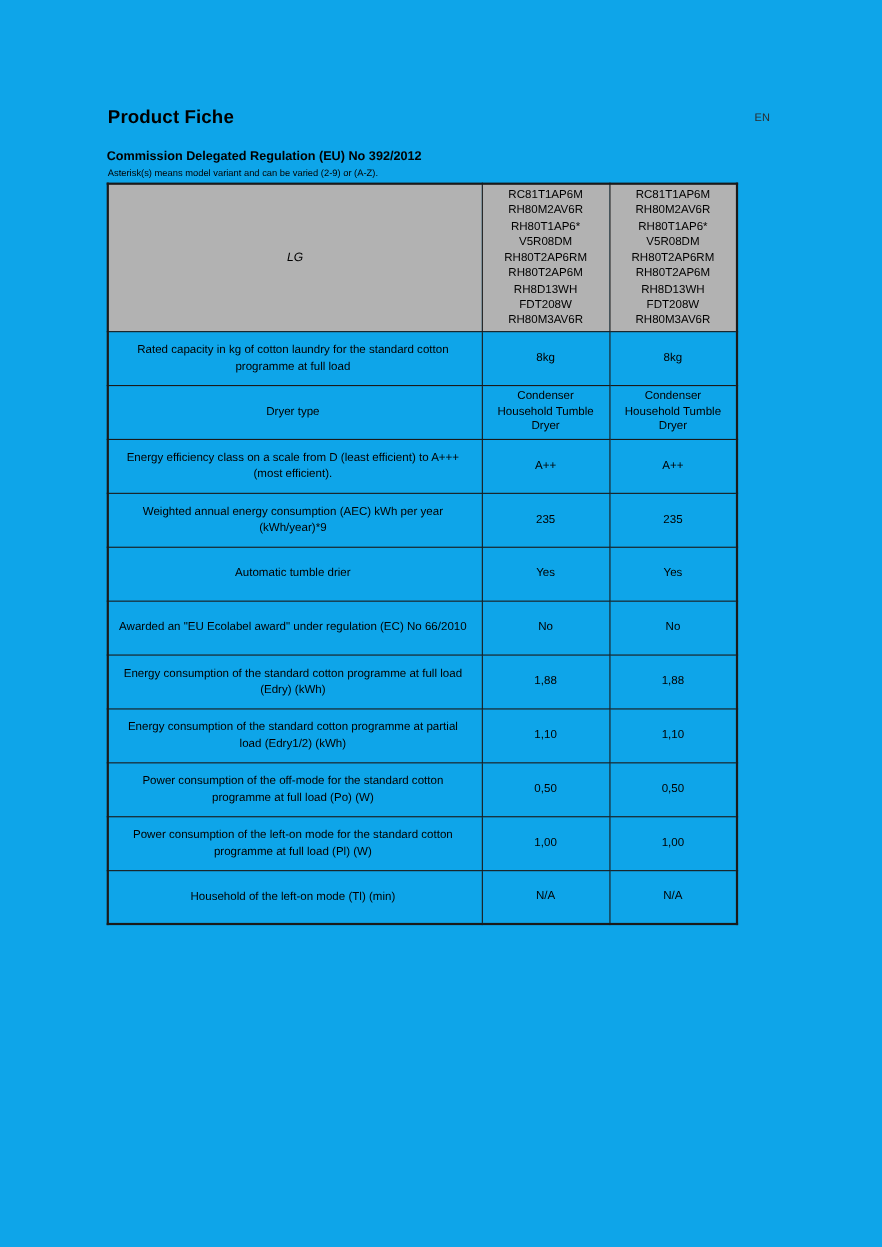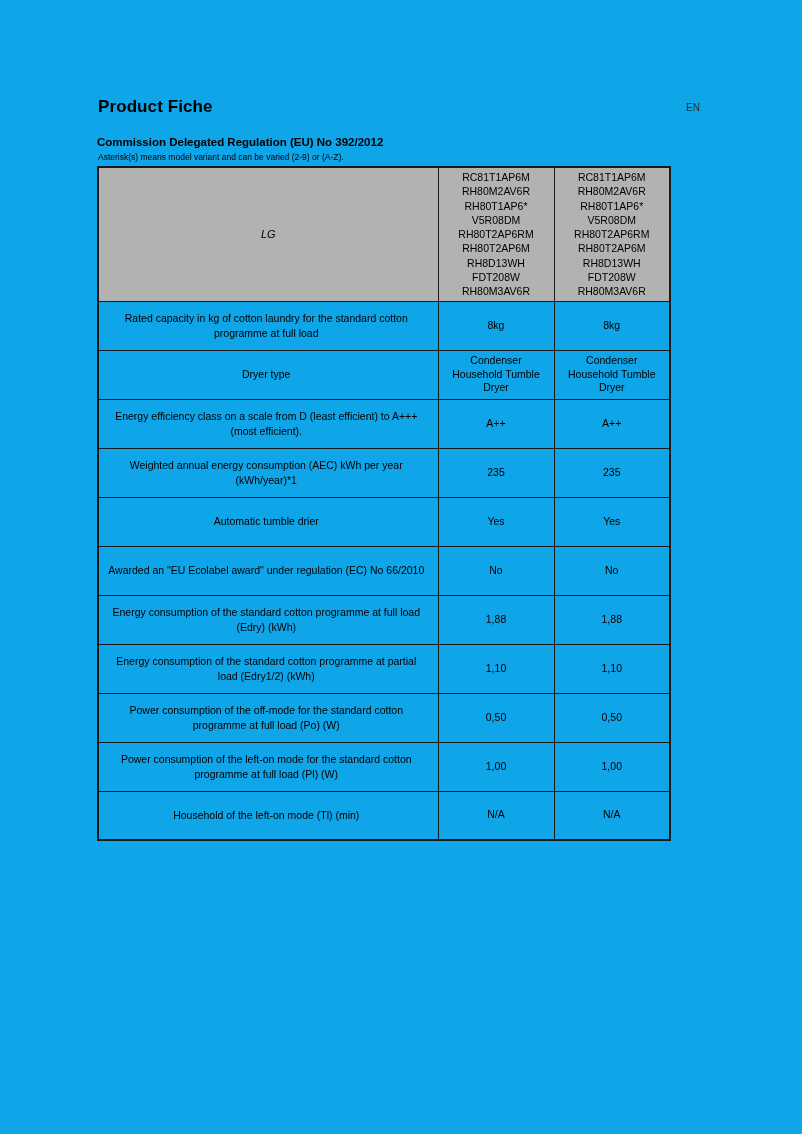--- a/index.html
+++ b/index.html
@@ -134,21 +134,21 @@
         <td class="label-cell">Dryer type</td>
         <td class="value-cell">Condenser Household Tumble Dryer</td>
         <td class="value-cell">Condenser Household Tumble Dryer</td>
       </tr>
       <tr class="spec-row">
         <td class="label-cell">Energy efficiency class on a scale from D (least efficient) to A+++ (most efficient).</td>
         <td class="value-cell">A++</td>
         <td class="value-cell">A++</td>
       </tr>
       <tr class="spec-row">
-        <td class="label-cell">Weighted annual energy consumption (AEC) kWh per year (kWh/year)*1</td>
+        <td class="label-cell">Weighted annual energy consumption (AEC) kWh per year (kWh/year)*9</td>
         <td class="value-cell">235</td>
         <td class="value-cell">235</td>
       </tr>
       <tr class="spec-row">
         <td class="label-cell">Automatic tumble drier</td>
         <td class="value-cell">Yes</td>
         <td class="value-cell">Yes</td>
       </tr>
       <tr class="spec-row">
         <td class="label-cell">Awarded an "EU Ecolabel award" under regulation (EC) No 66/2010</td>

